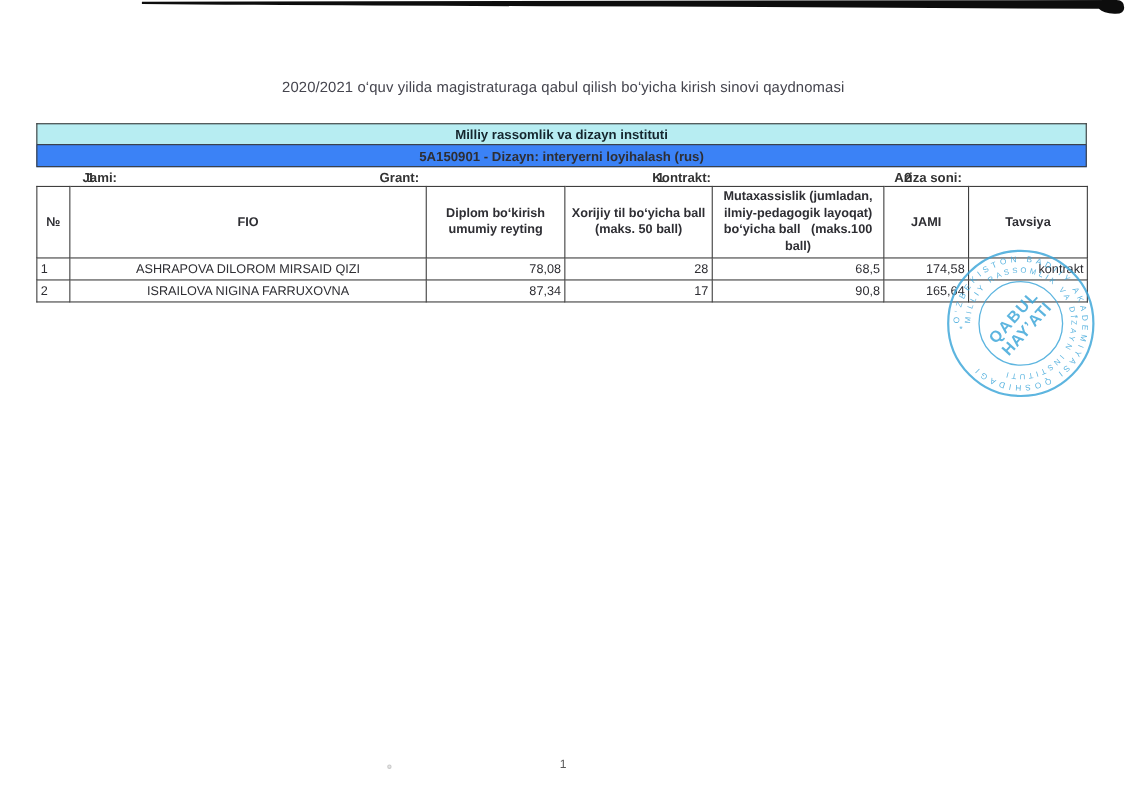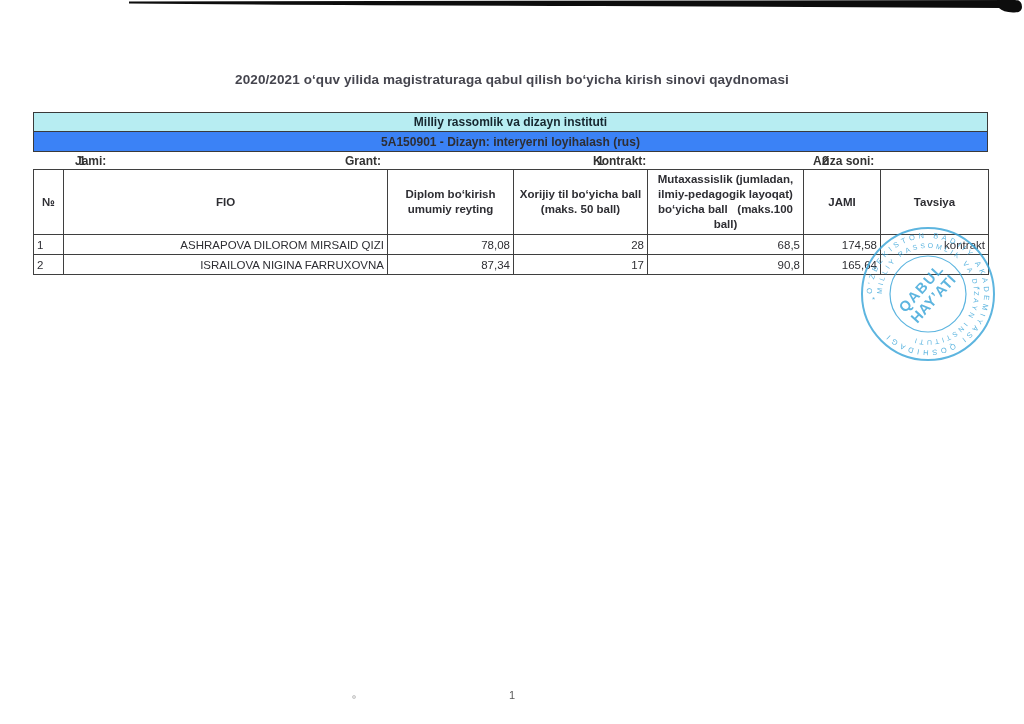--- a/index.html
+++ b/index.html
@@ -7,21 +7,21 @@
   body {
     font-family:"Liberation Sans", sans-serif;
     background:#ffffff;
     position:relative;
     overflow:hidden;
     color:#333;
   }
   .scan-band { position:absolute; top:0; left:0; width:1024px; height:18px; }
   .doc-title {
     position:absolute; top:72px; left:0; width:1024px;
-    text-align:center; font-size:13.5px; font-weight:bold; color:#45454e;
+    text-align:center; font-size:13.5px; font-weight:normal; color:#45454e;
     letter-spacing:.1px;
   }
   .tables { position:absolute; left:33px; top:112px; width:955px; }
   .band-row {
     width:955px; border:1.6px solid #3a3a3a;
     text-align:center; font-weight:bold; font-size:12px;
     display:flex; align-items:center; justify-content:center;
   }
   .band-institute { height:19px; background:#b7edf2; color:#15262e; border-bottom:none; }
   .band-program   { height:21px; background:#3b82f6; color:#2e2e33; }
@@ -42,21 +42,21 @@
   table.main th, table.main td {
     border:1px solid #3f3f3f; overflow:hidden;margin-top:45px;
   }
   table.main { border:1.6px solid #3a3a3a; }
   table.main thead th {
     height:65px; font-weight:bold; font-size:11.5px;
     text-align:center; vertical-align:middle; line-height:1.3; padding:1px 3px;
   }
   table.main tbody td { height:20px; padding:0 3px; }
   td.c-no  { text-align:left; padding-left:3px; }
-  td.c-fio { text-align:right; }
+  td.c-fio { text-align:center; }
   td.num, td.c-tav { text-align:right; }
   .stamp {
     position:absolute; left:856px; top:222px; width:144px; height:144px;
     opacity:.82; pointer-events:none;
   }
   .page-num {
     position:absolute; left:0; top:689px; width:1024px; text-align:center;
     font-size:11px; color:#5a5a5a;
   }
   .speck {

